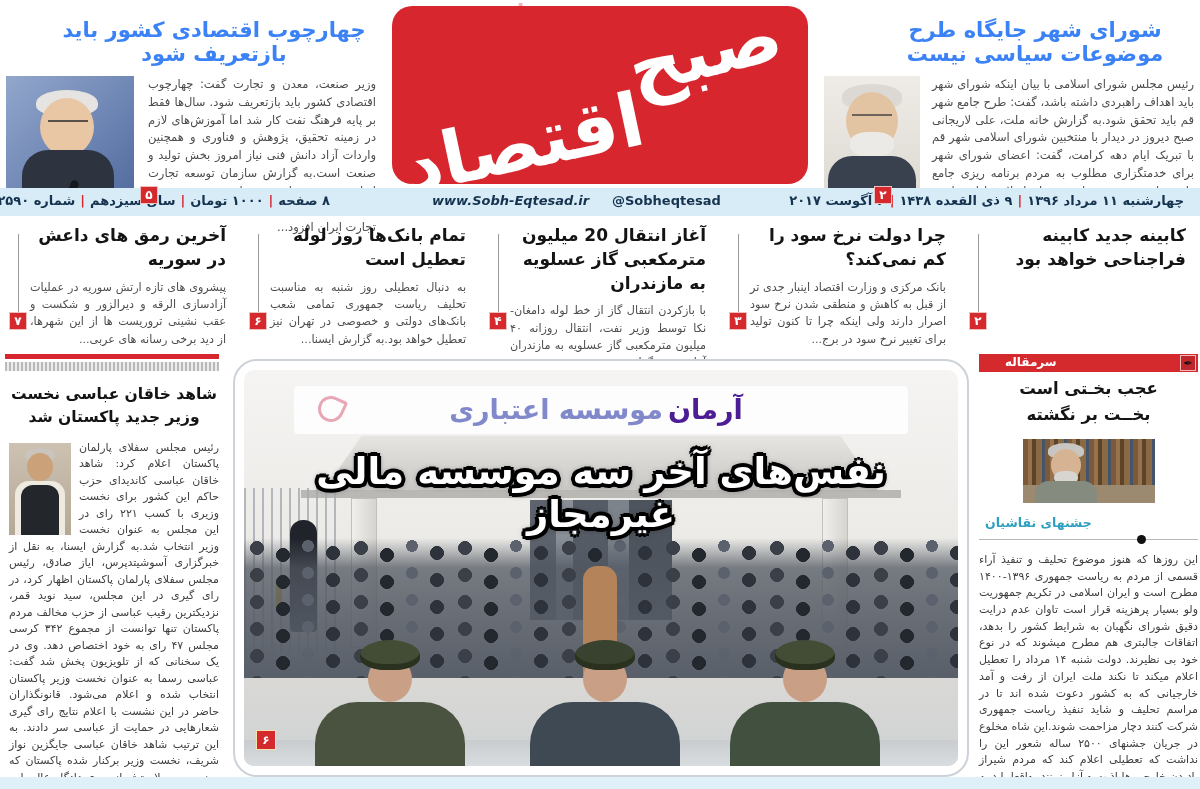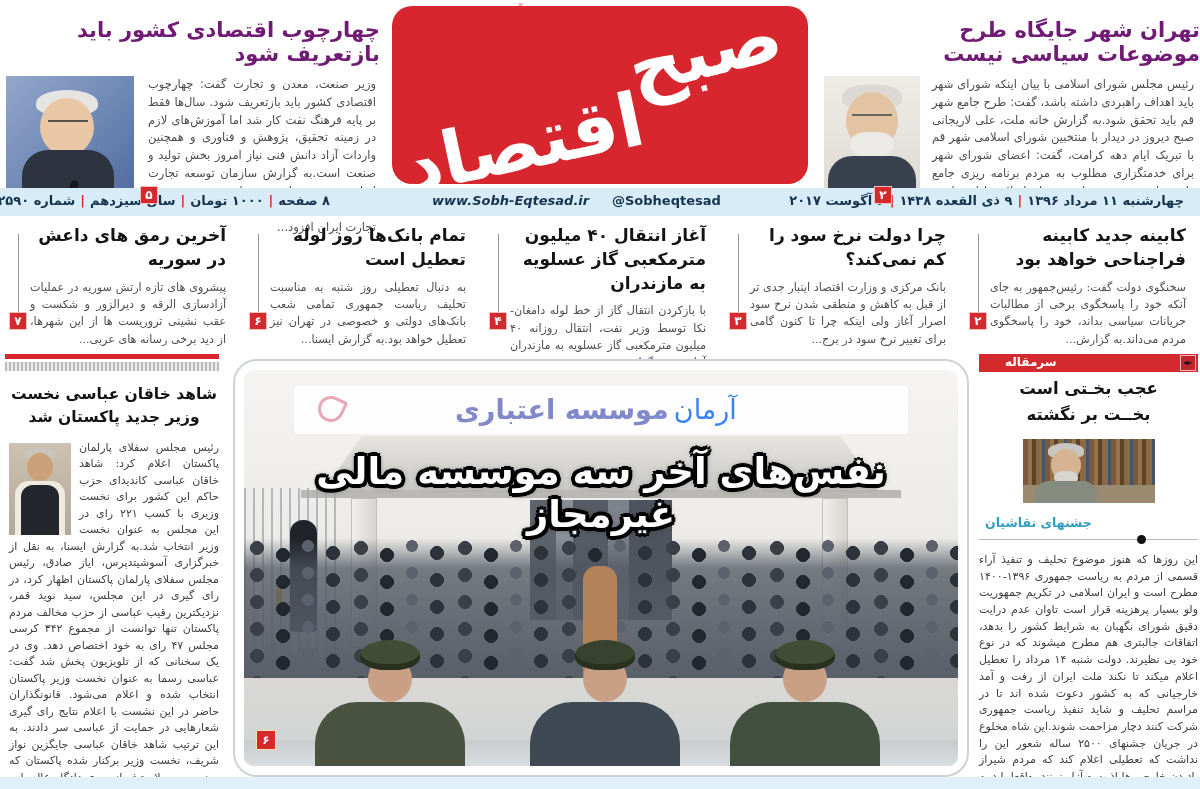--- a/index.html
+++ b/index.html
@@ -16,21 +16,21 @@
   .masthead { position:absolute; top:6px; left:392px; width:416px; height:178px;
               background:#d8262e; border-radius:20px; z-index:2; overflow:hidden; }
   .masthead .w1 { position:absolute; top:2px; right:26px; color:#fff; font-size:74px;
                   font-weight:bold; transform:rotate(-14deg); }
   .masthead .w2 { position:absolute; bottom:-2px; left:10px; color:#fff; font-size:74px;
                   font-weight:bold; transform:rotate(-12deg); }
 
   .top-article { position:absolute; top:8px; height:178px; }
   .top-article.left  { left:0;  width:380px; }
   .top-article.right { right:0; width:378px; }
-  .ta-headline { font-size:21px; font-weight:bold; color:#701a75; text-align:right;
+  .ta-headline { font-size:21px; font-weight:bold; color:#3b82f6; text-align:center;
                  padding-top:10px;padding-left:48px; }
   .ta-row { position:relative; margin-top:10px; height:130px; }
   .ta-body { font-size:11.5px; color:#4c4c4c; text-align:justify; line-height:1.55; }
   .left  .ta-body { margin-left:148px; margin-right:4px; }
   .right .ta-body { margin-right:4px; margin-left:110px; padding-right:2px; }
 
   .photo-box { position:absolute; top:0; overflow:hidden; }
   .photo-minister  { left:6px;  width:128px; height:127px;
       background:linear-gradient(135deg,#93a7cc 0%,#6e86b4 55%,#51699c 100%); }
   .photo-larijani  { left:2px; width:96px; height:130px;
@@ -104,21 +104,21 @@
 
   
   .photo-frame { position:absolute; left:233px; top:5px; width:736px; height:418px;
                  border:2px solid #ccd2d8; border-radius:24px; padding:9px; background:#fff; }
   .main-photo { position:relative; width:100%; height:100%; border-radius:10px; overflow:hidden;
       background:linear-gradient(180deg,#f5f4f2 0%,#ebeae7 45%,#d9d8d5 78%,#cfd2d4 100%); }
   .sign { position:absolute; top:16px; left:7%; width:86%; height:48px;
           background:rgba(253,253,253,.95); border-radius:4px; text-align:center;
           line-height:48px; white-space:nowrap; }
   .sign .s1 { color:#8189cb; font-size:27px; font-weight:bold; }
-  .sign .s2 { color:#3b82f6; font-size:27px; font-weight:normal; padding-right:10px; }
+  .sign .s2 { color:#4c1d95; font-size:27px; font-weight:bold; padding-right:10px; }
   .sign-logo { position:absolute; left:24px; top:10px; width:26px; height:26px;
       border:3px solid #e8a7b4; border-radius:50% 10% 50% 50%; transform:rotate(25deg); }
   .canopy { position:absolute; top:66px; left:11%; width:78%; height:56px;
       background:linear-gradient(180deg,#e6e5e2 0%,#c7c6c2 100%);
       clip-path:polygon(7% 0,93% 0,100% 100%,0 100%); }
   .canopy-shadow { position:absolute; top:120px; left:8%; width:84%; height:8px; background:#b9b8b4; }
   .pillar { position:absolute; top:128px; width:26px; height:150px;
       background:linear-gradient(90deg,#f0efec,#d6d4cf); border:1px solid #c2c0ba; }
   .pillar.pl { left:15%; } .pillar.pr { left:81%; }
   .door { position:absolute; top:130px; left:40%; width:20%; height:120px;
@@ -218,21 +218,21 @@
           <div class="glasses"></div>
           <div class="suit"></div>
           <div class="mic"></div>
         </div>
         <div class="ta-body">وزیر صنعت، معدن و تجارت گفت: چهارچوب اقتصادی کشور باید بازتعریف شود. سال‌ها فقط بر پایه فرهنگ نفت کار شد اما آموزش‌های لازم در زمینه تحقیق، پژوهش و فناوری و همچنین واردات آزاد دانش فنی نیاز امروز بخش تولید و صنعت است.به گزارش سازمان توسعه تجارت ایران، «محمدرضا نعمت زاده» در نشست با واردکنندگان و صادرکنندگان در سازمان توسعه تجارت ایران افزود...</div>
         <div class="pbadge badge-tl">۵</div>
       </div>
     </div>
 
     <div class="top-article right">
-      <div class="ta-headline">تهران شهر جایگاه طرح موضوعات سیاسی نیست</div>
+      <div class="ta-headline">شورای شهر جایگاه طرح موضوعات سیاسی نیست</div>
       <div class="ta-row">
         <div class="photo-box photo-larijani">
           <div class="hair"></div>
           <div class="head"></div>
           <div class="glasses"></div>
           <div class="beard"></div>
           <div class="suit"></div>
         </div>
         <div class="ta-body">رئیس مجلس شورای اسلامی با بیان اینکه شورای شهر باید اهداف راهبردی داشته باشد، گفت: طرح جامع شهر قم باید تحقق شود.به گزارش خانه ملت، علی لاریجانی صبح دیروز در دیدار با منتخبین شورای اسلامی شهر قم با تبریک ایام دهه کرامت، گفت: اعضای شورای شهر برای خدمتگزاری مطلوب به مردم برنامه ریزی جامع داشته باشند. رئیس مجلس شورای اسلامی ادامه داد...</div>
         <div class="pbadge badge-tr">۲</div>
@@ -248,34 +248,33 @@
     <div class="seg ib-web">www.Sobh-Eqtesad.ir</div>
     <div class="seg ib-left">
       <span>۸ صفحه</span><span class="sep">|</span><span>۱۰۰۰ تومان</span><span class="sep">|</span><span>سال سیزدهم</span><span class="sep">|</span><span>شماره ۲۵۹۰</span>
     </div>
   </div>
 
   <div class="headline-row">
 
     <div class="hcol">
       <div class="h-head">کابینه جدید کابینه فراجناحی خواهد بود</div>
-      <div class="h-body">سخنگوی دولت گفت: رئیس‌جمهور به جای آنکه خود را پاسخگوی برخی از مطالبات جریانات سیاسی بداند، خود را پاسخگوی مردم می‌داند.به گزارش...</div>
       <div class="vline"></div>
       <div class="pbadge">۲</div>
     </div>
 
     <div class="hcol">
       <div class="h-head">چرا دولت نرخ سود را کم نمی‌کند؟</div>
-      <div class="h-body">بانک مرکزی و وزارت اقتصاد اینبار جدی تر از قبل به کاهش و منطقی شدن نرخ سود اصرار آغاز ولی اینکه چرا تا کنون گامی برای تغییر نرخ سود در برج...</div>
+      <div class="h-body">بانک مرکزی و وزارت اقتصاد اینبار جدی تر از قبل به کاهش و منطقی شدن نرخ سود اصرار دارند ولی اینکه چرا تا کنون تولید برای تغییر نرخ سود در برج...</div>
       <div class="vline"></div>
       <div class="pbadge">۳</div>
     </div>
 
     <div class="hcol">
-      <div class="h-head">آغاز انتقال ۴۰ میلیون مترمکعبی گاز عسلویه به مازندران</div>
+      <div class="h-head">آغاز انتقال 20 میلیون مترمکعبی گاز عسلویه به مازندران</div>
       <div class="h-body">با بازکردن انتقال گاز از خط لوله دامغان- نکا توسط وزیر نفت، انتقال روزانه ۴۰ میلیون مترمکعبی گاز عسلویه به مازندران آغاز شد.به گزارش تسنیم...</div>
       <div class="vline"></div>
       <div class="pbadge">۴</div>
     </div>
 
     <div class="hcol">
       <div class="h-head">تمام بانک‌ها روز لوله تعطیل است</div>
       <div class="h-body">به دنبال تعطیلی روز شنبه به مناسبت تحلیف ریاست جمهوری تمامی شعب بانک‌های دولتی و خصوصی در تهران نیز تعطیل خواهد بود.به گزارش ایسنا...</div>
       <div class="vline"></div>
       <div class="pbadge">۶</div>

